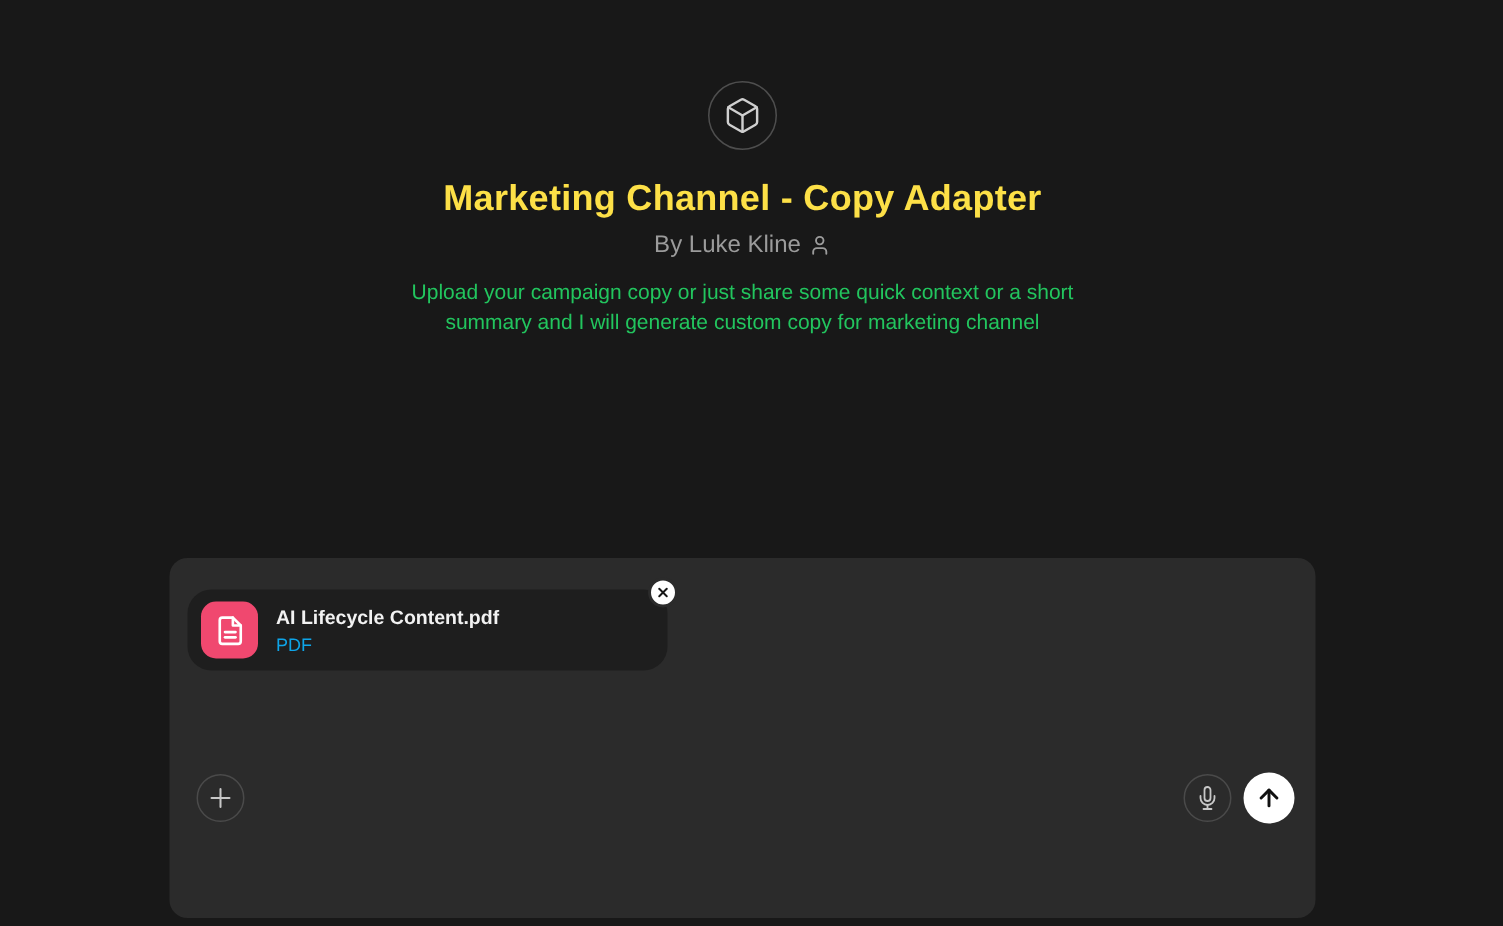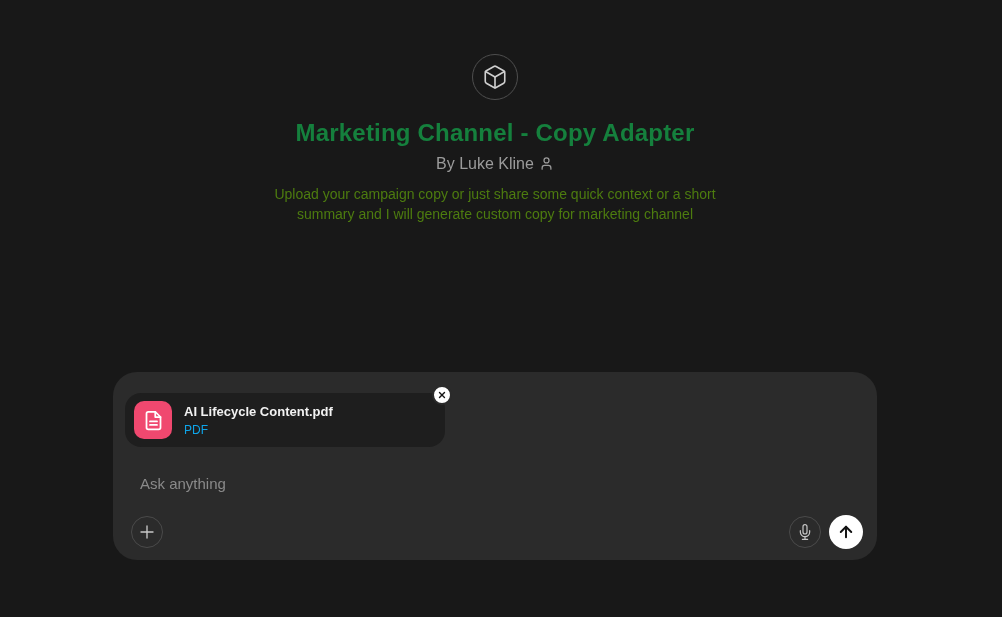--- a/index.html
+++ b/index.html
@@ -24,47 +24,47 @@
   .avatar-circle {
     width: 46px; height: 46px;
     border-radius: 50%;
     border: 1px solid #4e4e4e;
     display: flex; align-items: center; justify-content: center;
   }
   .hero-title {
     margin-top: 18px;
     font-size: 24px;
     font-weight: 700;
-    color: #15803d;
+    color: #fde047;
     letter-spacing: 0.2px;
     line-height: 29px;
   }
   .hero-byline {
     margin-top: 8px;
     display: flex; align-items: center; gap: 5px;
     font-size: 16px;
     color: #9b9b9b;
     line-height: 17px;
     cursor: pointer;
   }
   .hero-desc {
     margin-top: 12px;
     max-width: 448px;
     font-size: 14px;
     line-height: 20px;
-    color: #4d7c0f;
+    color: #22c55e;
   }
 
   
   .composer {
     position: absolute;
     left: 113px; top: 372px;
-    width: 764px; height: 188px;
+    width: 764px; height: 240px;
     background: #2b2b2b;
-    border-radius: 24px;
+    border-radius: 12px;
   }
   .attachment-chip {
     position: absolute;
     left: 12px; top: 21px;
     width: 320px; height: 54px;
     background: #1e1e1e;
     border-radius: 16px;
     display: flex; align-items: center;
     padding-left: 9px;
     cursor: pointer;
@@ -180,21 +180,20 @@
       </div>
     </div>
 
     <button class="chip-close">
       <svg width="10" height="10" viewBox="0 0 24 24" fill="none" stroke="#161616" stroke-width="3.2" stroke-linecap="round">
         <line x1="18" y1="6" x2="6" y2="18"></line>
         <line x1="6" y1="6" x2="18" y2="18"></line>
       </svg>
     </button>
 
-    <textarea class="prompt-input" placeholder="Ask anything" style=""></textarea>
 
     <button class="round-btn btn-add">
       <svg width="18" height="18" viewBox="0 0 24 24" fill="none" stroke="#c8c8c8" stroke-width="1.8" stroke-linecap="round">
         <line x1="12" y1="4" x2="12" y2="20"></line>
         <line x1="4" y1="12" x2="20" y2="12"></line>
       </svg>
     </button>
 
     <button class="round-btn btn-mic">
       <svg width="16" height="16" viewBox="0 0 24 24" fill="none" stroke="#c8c8c8" stroke-width="1.8" stroke-linecap="round" stroke-linejoin="round">

